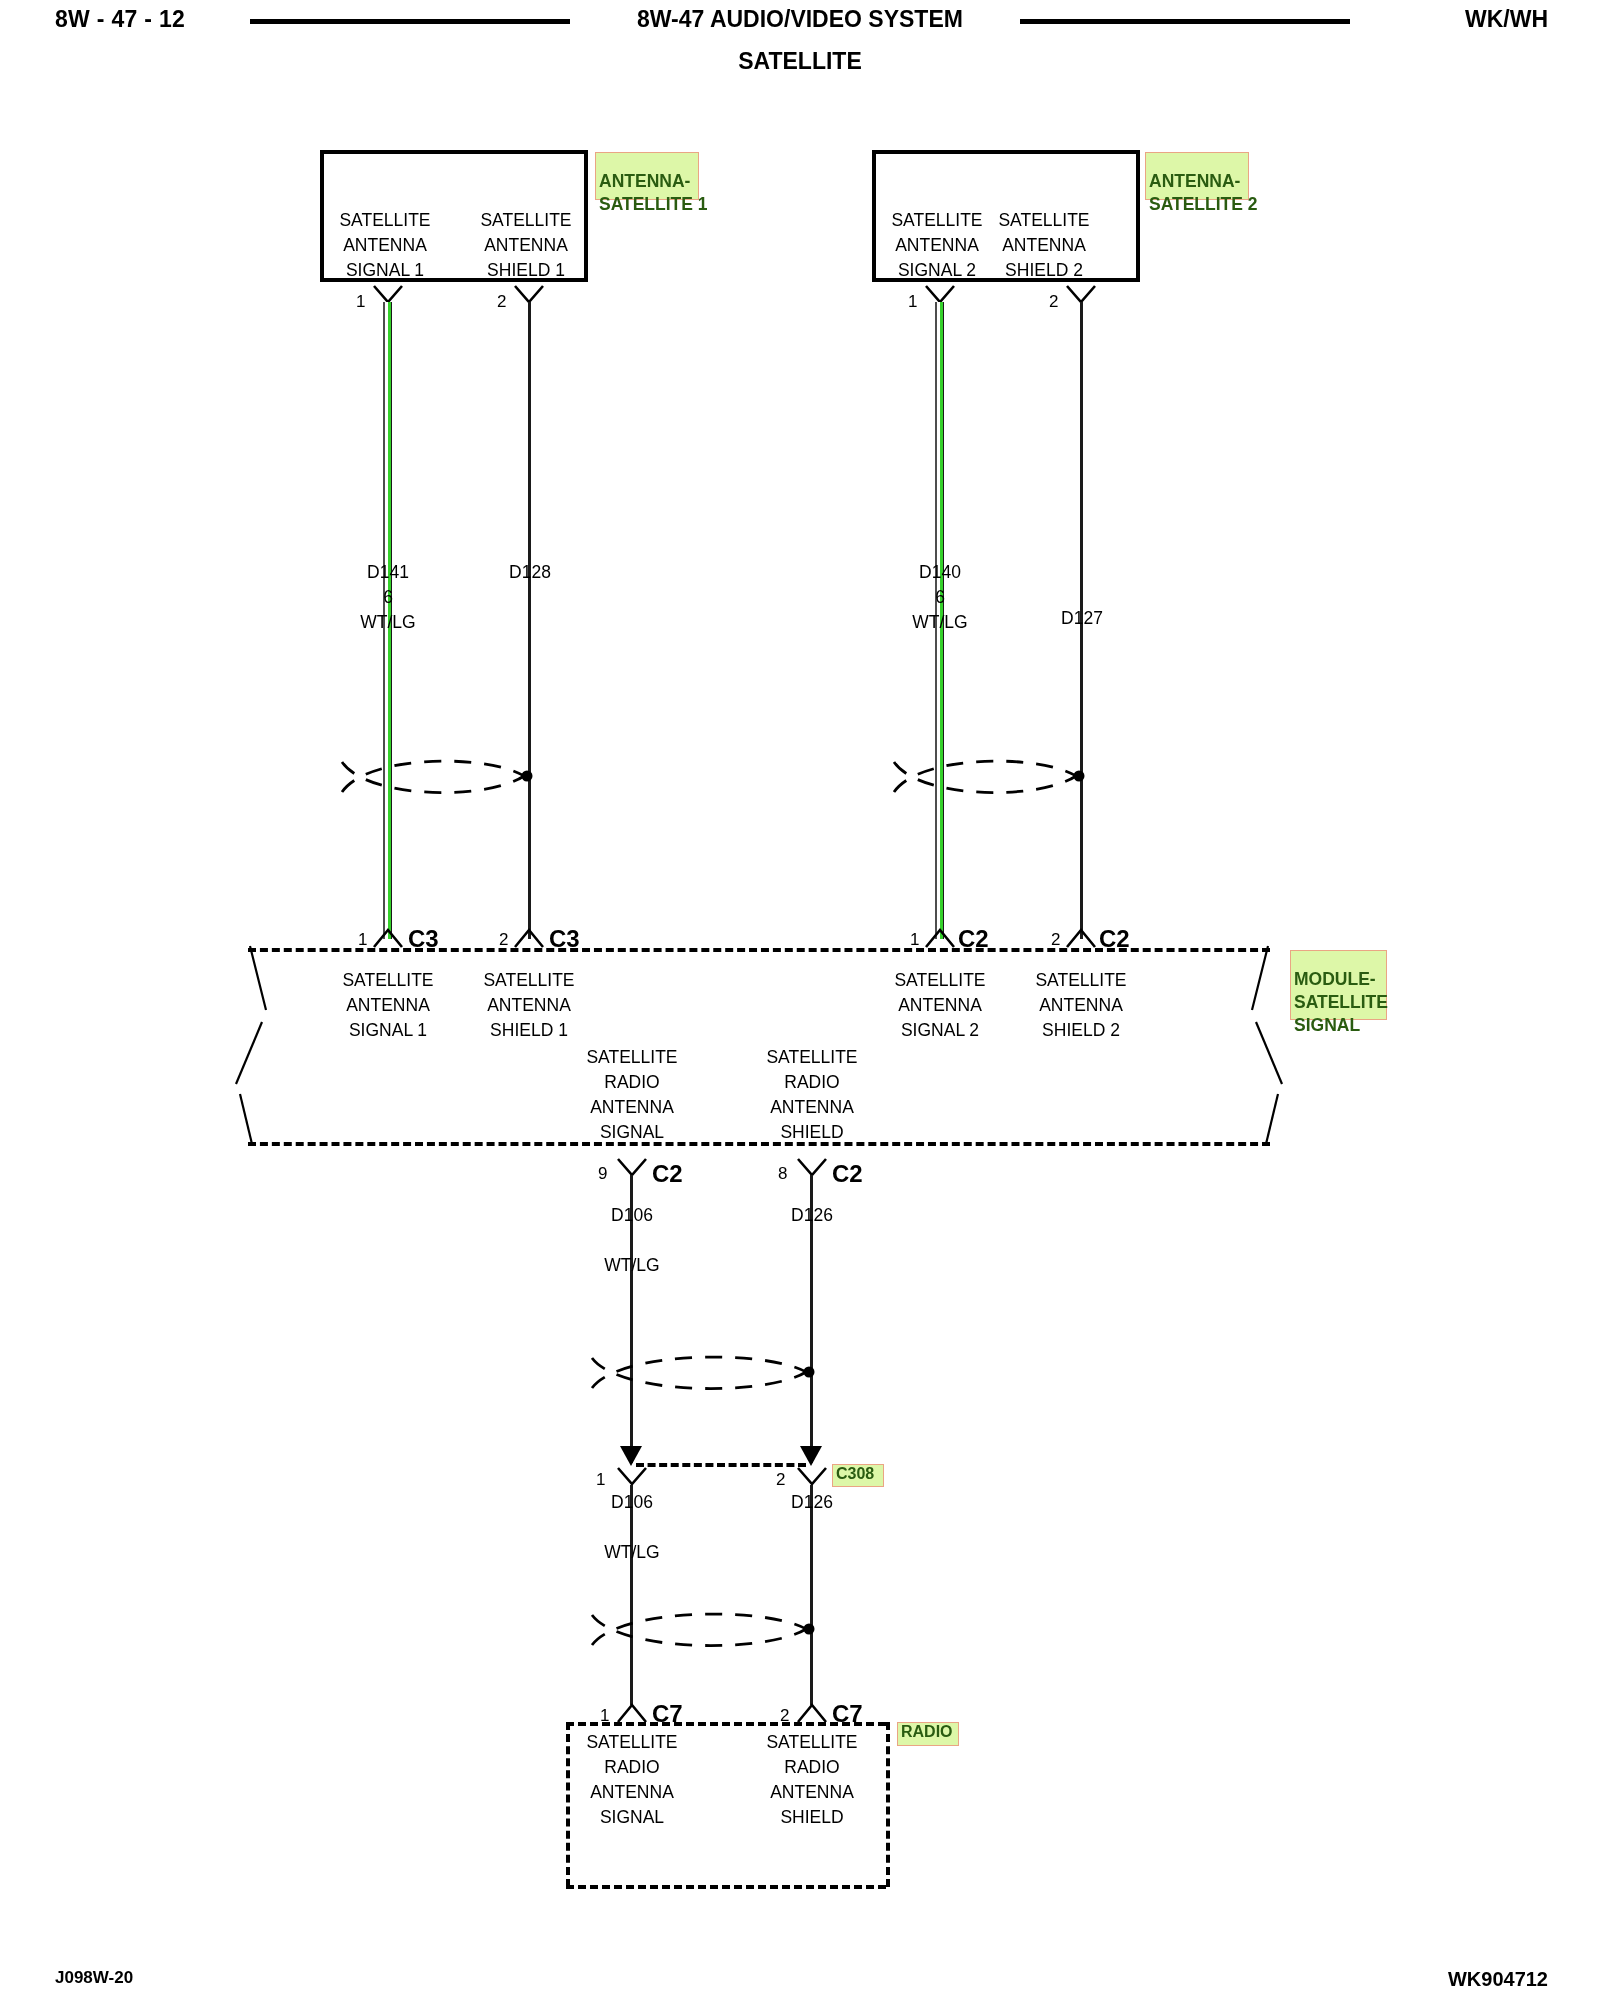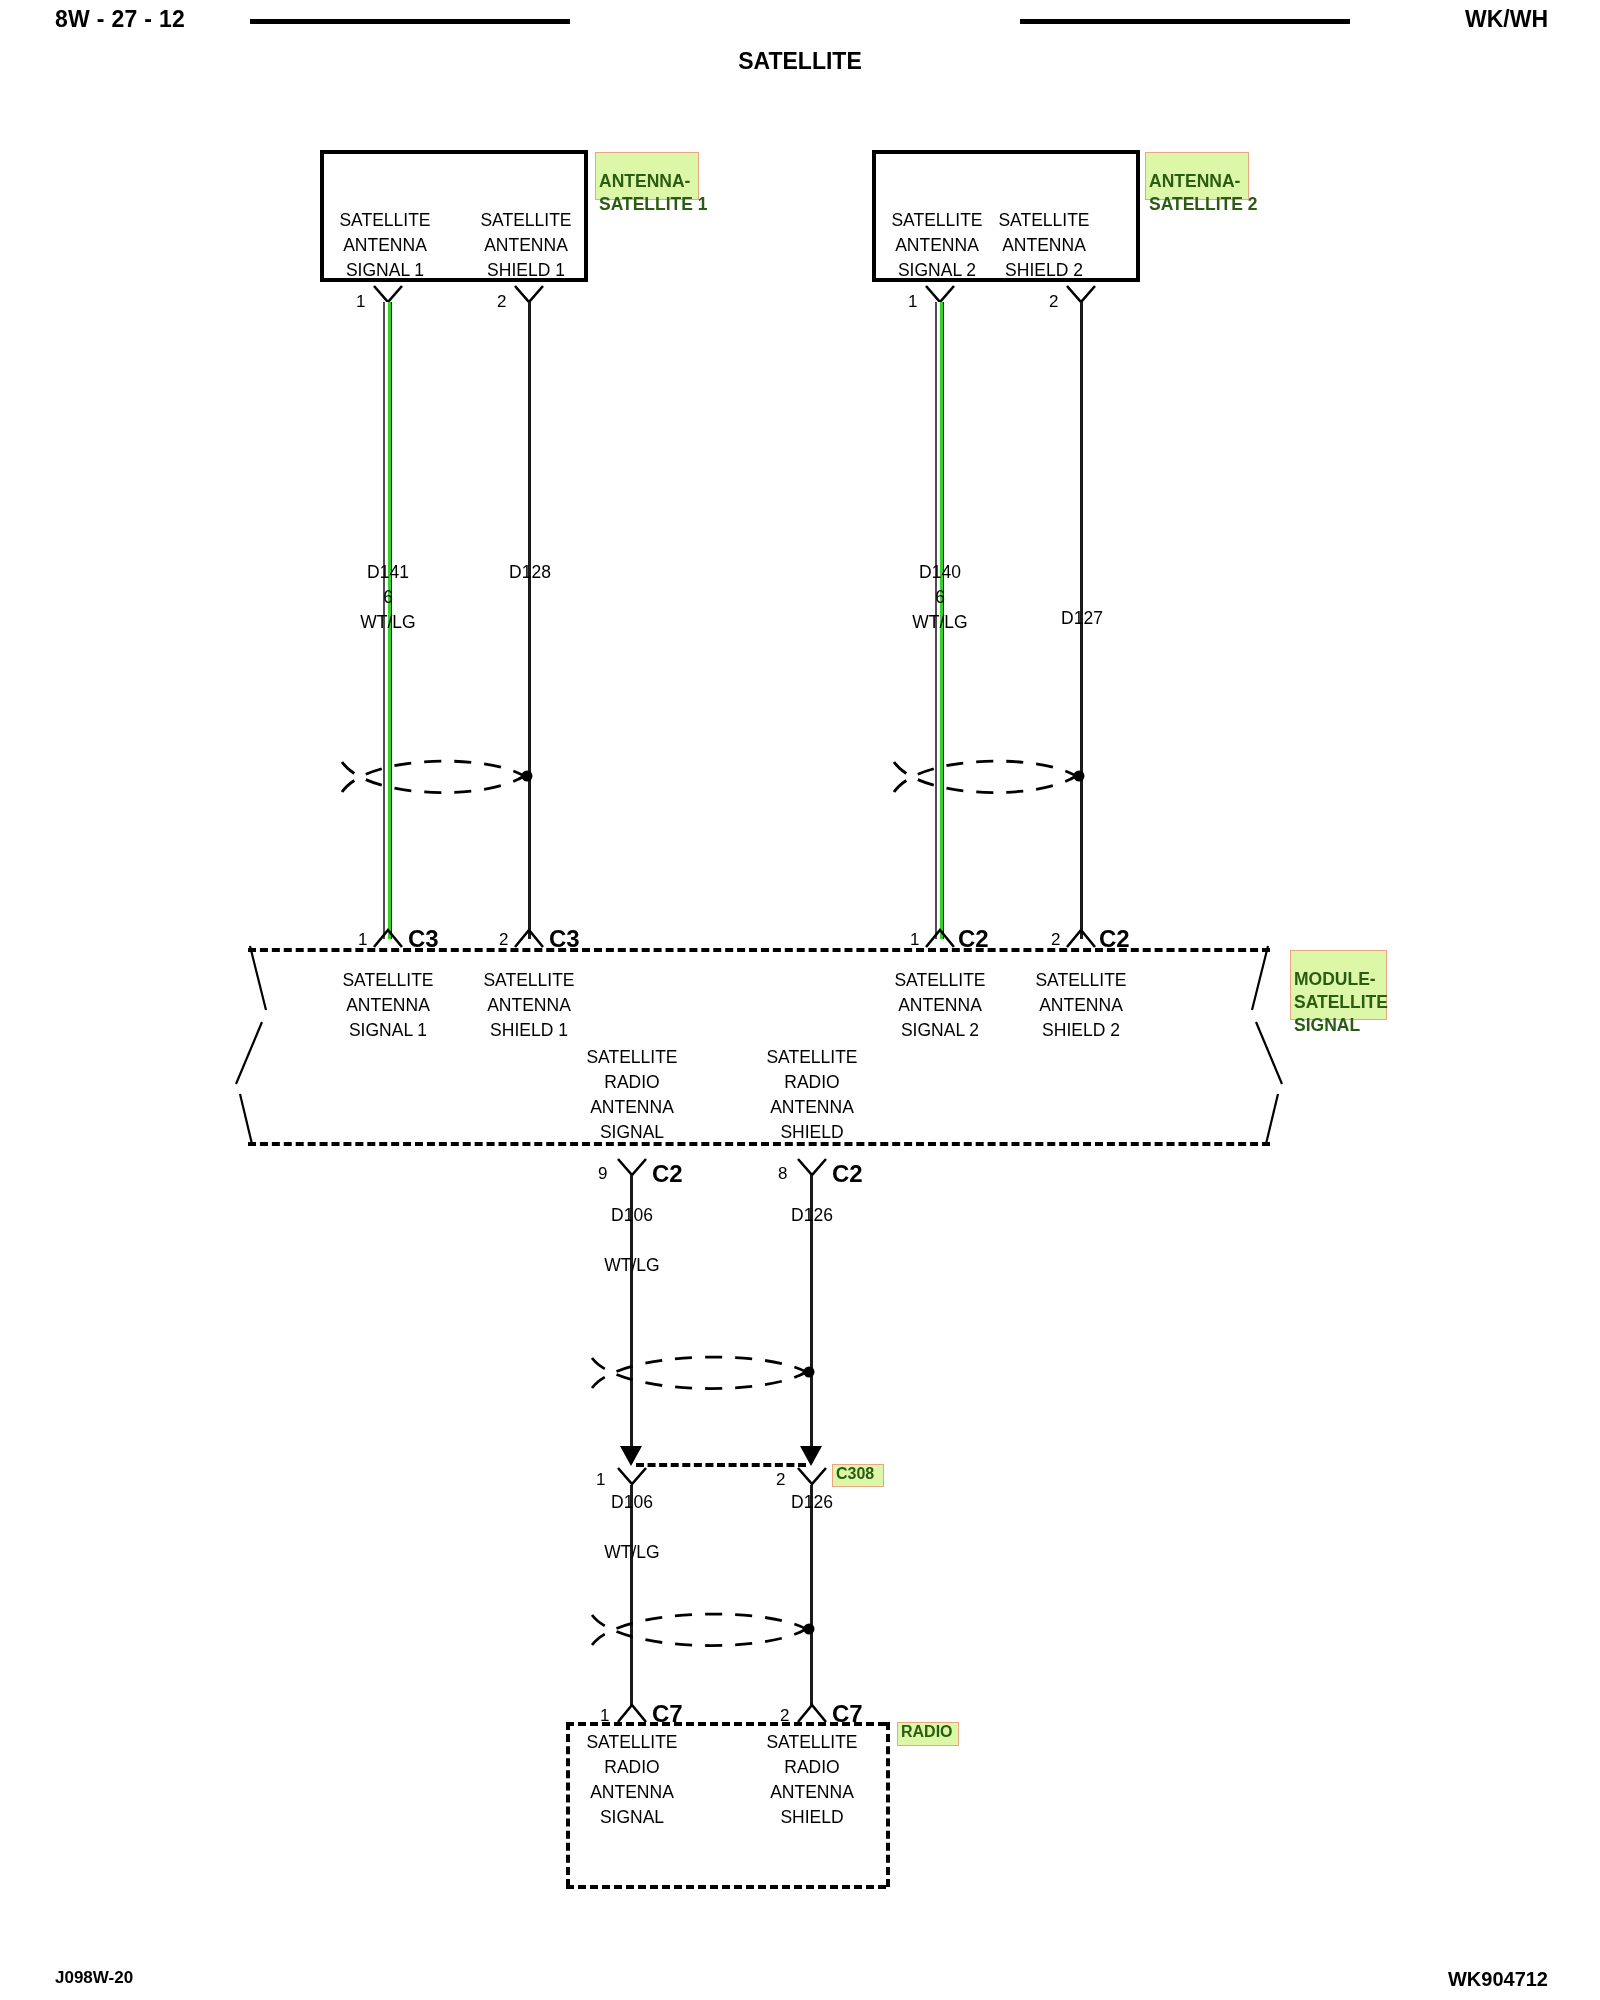--- a/index.html
+++ b/index.html
@@ -44,22 +44,23 @@
   .dline-h{position:absolute;height:0;border-top:4px dashed #000;}
   .dline-v{position:absolute;width:0;border-left:4px dashed #000;}
 
   svg{position:absolute;overflow:visible;}
 </style>
 </head>
 <body>
 
 <div class="page">
 
-  <div class="hdr-left">8W - 27 - 12</div>
+  <div class="hdr-left">8W - 47 - 12</div>
   <div class="hdr-rule l"></div>
+  <div class="hdr-center">8W-47 AUDIO/VIDEO SYSTEM</div>
   <div class="hdr-rule r"></div>
   <div class="hdr-sub">SATELLITE</div>
   <div class="hdr-right">WK/WH</div>
 
   <div class="solidbox" style="left:320px;top:150px;width:268px;height:132px;"></div>
 
   <div class="txt ctr" style="left:385px;top:208px;">
     <div>SATELLITE</div>
     <div>ANTENNA</div>
     <div>SIGNAL 1</div>

